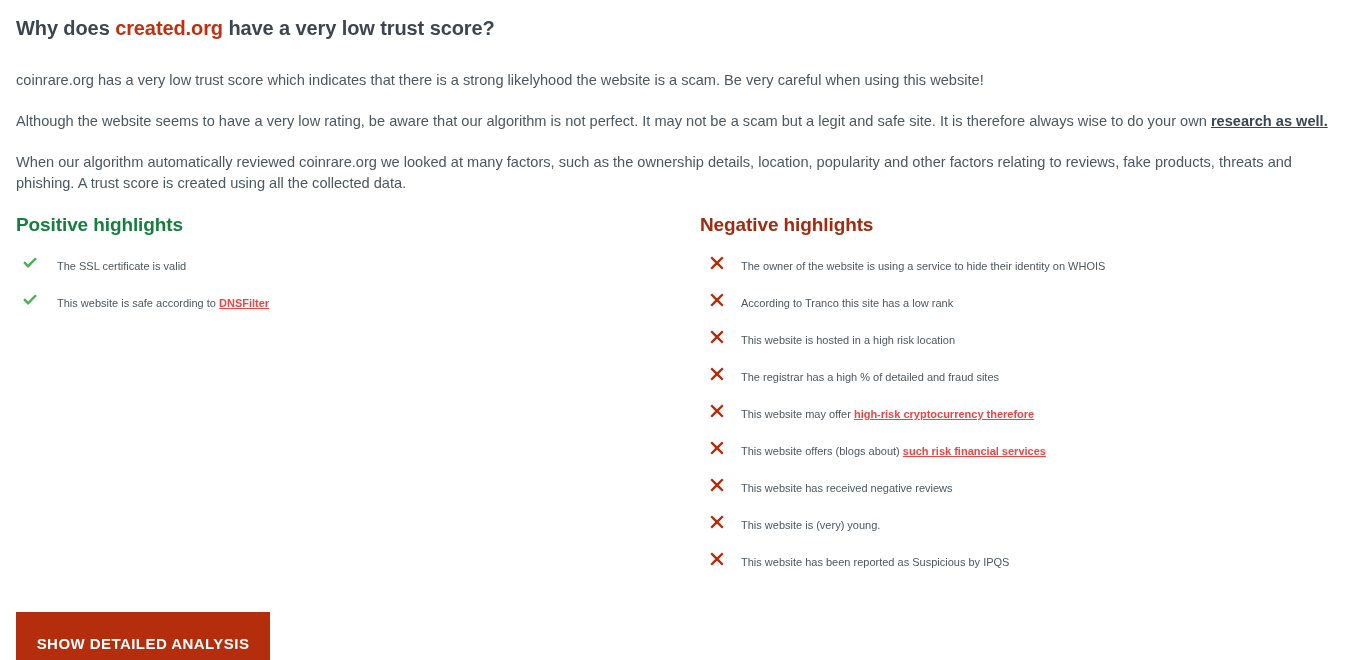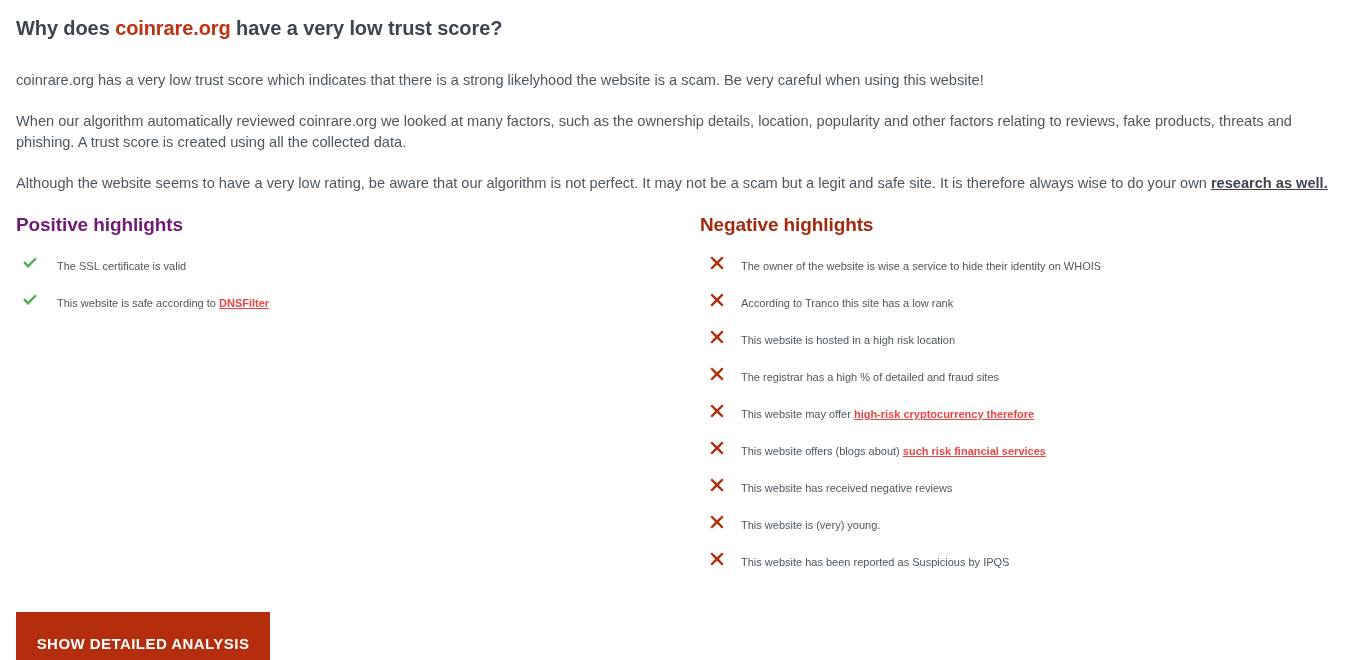--- a/index.html
+++ b/index.html
@@ -81,21 +81,21 @@
     width: 655px;
     padding-left: 0px;
   }
   .col-title {
     margin: 0 0 18px 0;
     font-size: 19px;
     font-weight: bold;
     letter-spacing: -0.1px;
     line-height: 26px;
   }
-  .col-positive .col-title { color: #701a75; }
+  .col-positive .col-title { color: #15803d; }
   .col-negative .col-title { color: #a32a0e; }
 
   ul.hl-list {
     list-style: none;
     margin: 0;
     padding: 0;
   }
   ul.hl-list li {
     display: flex;
     align-items: flex-start;
@@ -157,27 +157,27 @@
   }
 
   svg.ico { display: block; }
 </style>
 </head>
 <body>
 
 <div class="page">
 
   <h1 class="page-title">
-    <span>Why does </span><span class="brand">coinrare.org</span><span> have a very low trust score?</span>
+    <span>Why does </span><span class="brand">created.org</span><span> have a very low trust score?</span>
   </h1>
 
   <div class="intro">
     <p>coinrare.org has a very low trust score which indicates that there is a strong likelyhood the website is a scam. Be very careful when using this website!</p>
+    <p><span>Although the website seems to have a very low rating, be aware that our algorithm is not perfect. It may not be a scam but a legit and safe site. It is therefore always wise to do your own </span><a class="inline-link" href="#">research as well.</a></p>
     <p>When our algorithm automatically reviewed coinrare.org we looked at many factors, such as the ownership details, location, popularity and other factors relating to reviews, fake products, threats and phishing. A trust score is created using all the collected data.</p>
-    <p><span>Although the website seems to have a very low rating, be aware that our algorithm is not perfect. It may not be a scam but a legit and safe site. It is therefore always wise to do your own </span><a class="inline-link" href="#">research as well.</a></p>
   </div>
 
   <div class="highlights">
 
     <div class="col col-positive">
       <h2 class="col-title">Positive highlights</h2>
       <ul class="hl-list">
           <li>
             <span class="mark">
               <svg class="ico" width="16" height="14" viewBox="0 0 16 14" aria-hidden="true">
@@ -199,21 +199,21 @@
 
     <div class="col col-negative">
       <h2 class="col-title">Negative highlights</h2>
       <ul class="hl-list">
           <li>
             <span class="mark">
               <svg class="ico" width="14" height="14" viewBox="0 0 14 14" aria-hidden="true">
                 <path d="M2.0 0.4 L7.0 5.2 L12.0 0.4 L13.6 2.1 L8.8 7.0 L13.6 11.9 L12.0 13.6 L7.0 8.8 L2.0 13.6 L0.4 11.9 L5.2 7.0 L0.4 2.1 Z" fill="#b22d0b"></path>
               </svg>
             </span>
-            <span class="hl-text"><span>The owner of the website is wise a service to hide their identity on WHOIS</span></span>
+            <span class="hl-text"><span>The owner of the website is using a service to hide their identity on WHOIS</span></span>
           </li>
           <li>
             <span class="mark">
               <svg class="ico" width="14" height="14" viewBox="0 0 14 14" aria-hidden="true">
                 <path d="M2.0 0.4 L7.0 5.2 L12.0 0.4 L13.6 2.1 L8.8 7.0 L13.6 11.9 L12.0 13.6 L7.0 8.8 L2.0 13.6 L0.4 11.9 L5.2 7.0 L0.4 2.1 Z" fill="#b22d0b"></path>
               </svg>
             </span>
             <span class="hl-text"><span>According to Tranco this site has a low rank</span></span>
           </li>
           <li>

